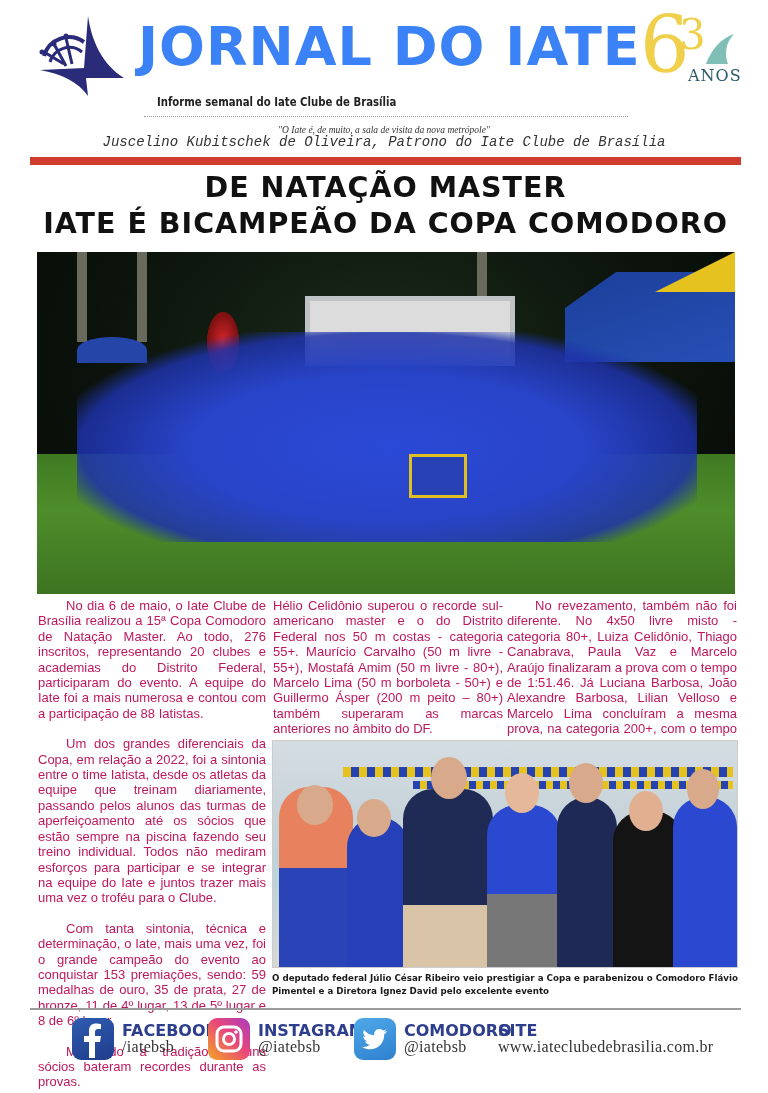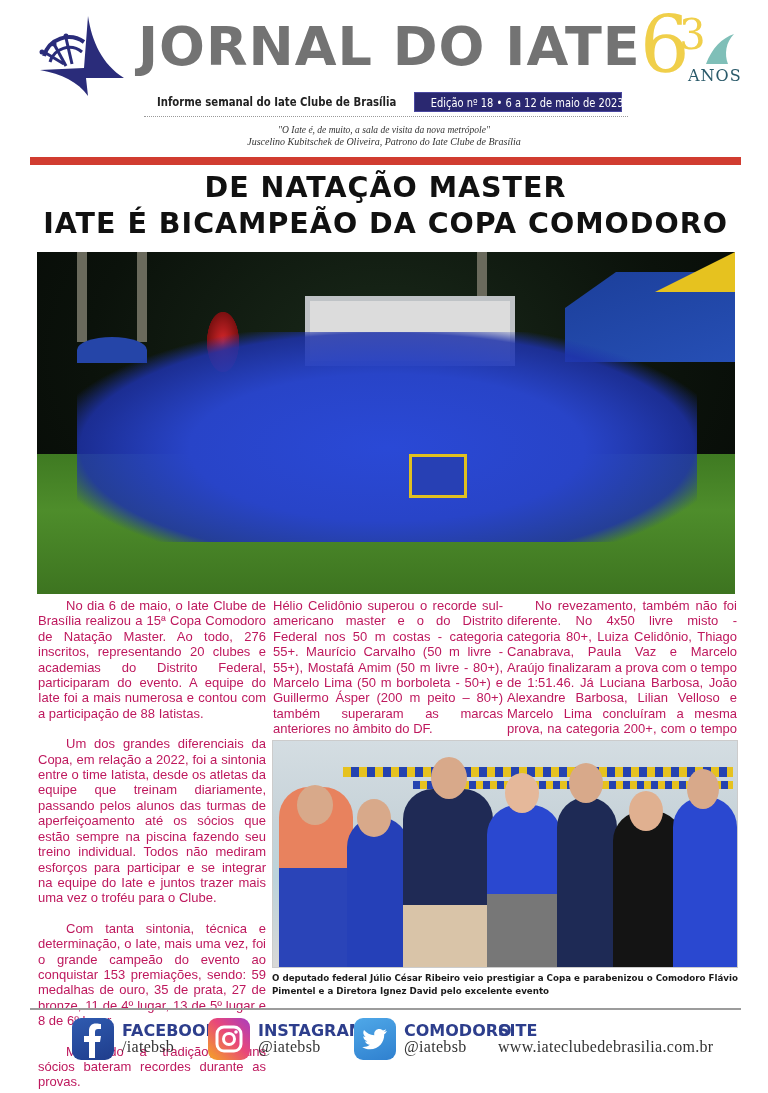--- a/index.html
+++ b/index.html
@@ -5,21 +5,21 @@
   * { box-sizing: border-box; margin: 0; padding: 0; }
   html, body { width: 768px; height: 1093px; background: #ffffff; overflow: hidden; }
   body { position: relative; font-family: "Liberation Serif", serif; color: #1a1a1a; }
 
   
   .masthead { position: absolute; left: 0; top: 0; width: 768px; height: 160px; }
   .logo { position: absolute; left: 36px; top: 12px; width: 90px; height: 86px; }
   .title {
     position: absolute; left: 138px; top: 14px; width: 490px;
     font-family: "DejaVu Sans", sans-serif; font-weight: bold; font-size: 54px;
-    letter-spacing: 1px; color: #737373; line-height: 66px; white-space: nowrap;
+    letter-spacing: 1px; color: #3b82f6; line-height: 66px; white-space: nowrap;
   }
   .anos { position: absolute; left: 640px; top: 14px; width: 100px; height: 74px; }
   .anos .big6 {
     position: absolute; left: 0; top: -14px; font-family: "DejaVu Serif", serif;
     font-size: 78px; color: #f0cf4a; line-height: 90px;
   }
   .anos .small3 {
     position: absolute; left: 39px; top: -4px; font-family: "DejaVu Serif", serif;
     font-size: 42px; color: #f0cf4a; line-height: 50px;
   }
@@ -37,21 +37,21 @@
     position: absolute; left: 414px; top: 92px; width: 208px; height: 20px;
     background: #2a2870; color: #fff; font-family: "DejaVu Sans", sans-serif; font-size: 11.5px;
     line-height: 20px; text-align: center; border: 1px solid #4a48a0; white-space: nowrap;
   }
   .edition span { display: inline-block; transform: scaleX(0.86); transform-origin: center; }
   .dots { position: absolute; left: 144px; top: 116px; width: 484px; border-top: 1px dotted #9a9a9a; }
   .quote {
     position: absolute; left: 0; top: 124px; width: 768px; text-align: center;
     font-family: "Liberation Serif", serif; font-style: italic; font-size: 9.5px; color: #333; line-height: 12px;
   }
-  .quote .q2 { font-size: 10px; }
+  .quote .q2 { font-size: 14px; font-family: Liberation Mono, monospace; }
   .redbar { position: absolute; left: 30px; top: 157px; width: 711px; height: 8px; background: #d13c30; }
 
   
   .headline {
     position: absolute; left: 30px; top: 170px; width: 711px; text-align: center;
     font-family: "DejaVu Sans", sans-serif; font-weight: bold; font-size: 28.5px;
     letter-spacing: 1px; line-height: 36px; color: #111;
   }
 
   
@@ -130,21 +130,20 @@
   <div class="title">JORNAL DO IATE</div>
   <div class="anos">
     <span class="big6">6</span>
     <span class="small3">3</span>
     <svg class="fin" width="34" height="34" viewBox="0 0 34 34">
       <path d="M32 2 C20 6 10 16 4 32 L26 32 C22 22 24 10 32 2 Z" fill="#7fbfb8"></path>
     </svg>
     <span class="anos-label">ANOS</span>
   </div>
   <div class="subtitle">Informe semanal do Iate Clube de Brasília</div>
-  <div class="edition"><span>Edição nº 18 • 6 a 12 de maio de 2023</span></div>
   <div class="dots"></div>
   <div class="quote">
     <div>"O Iate é, de muito, a sala de visita da nova metrópole"</div>
     <div class="q2">Juscelino Kubitschek de Oliveira, Patrono do Iate Clube de Brasília</div>
   </div>
   <div class="redbar"></div>
 </header>
 
 <h1 class="headline">
   <div>DE NATAÇÃO MASTER</div>

